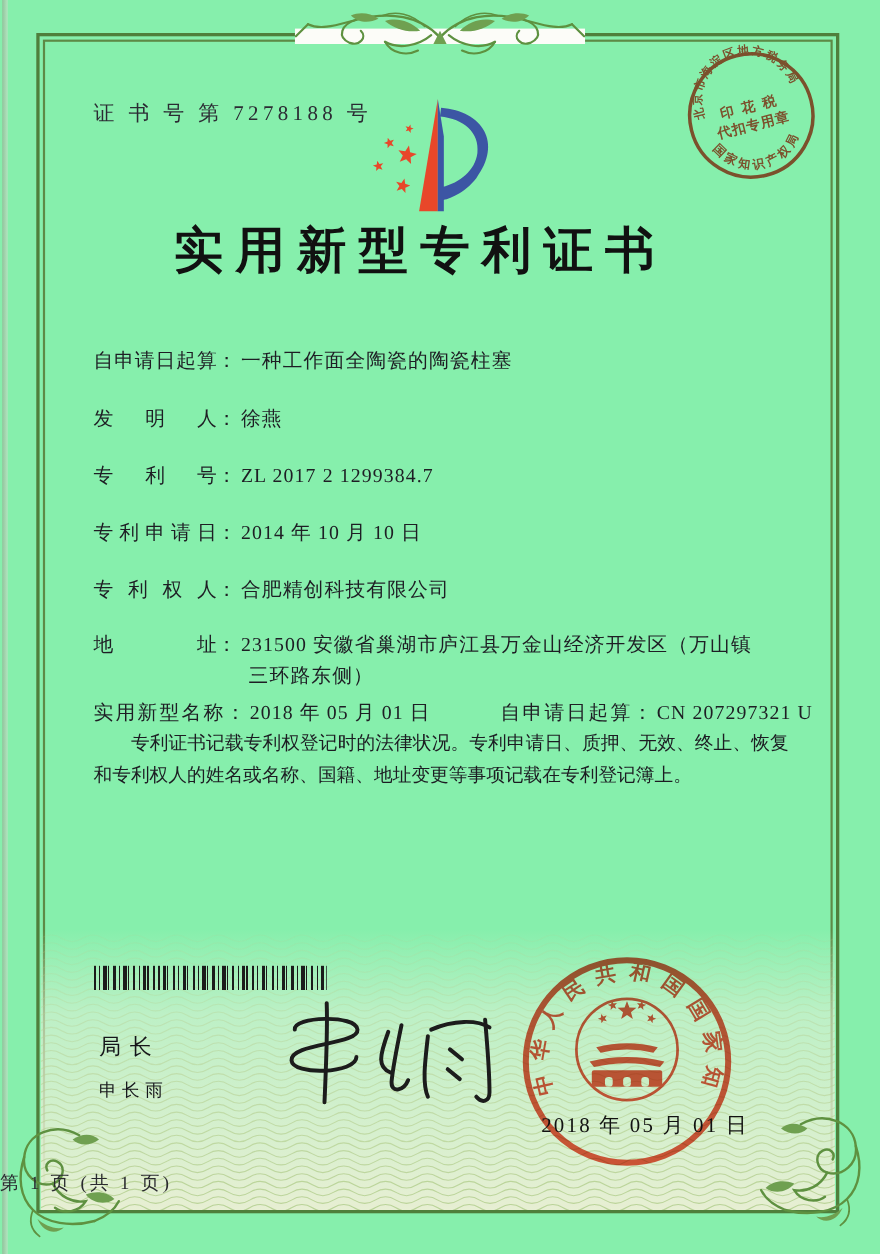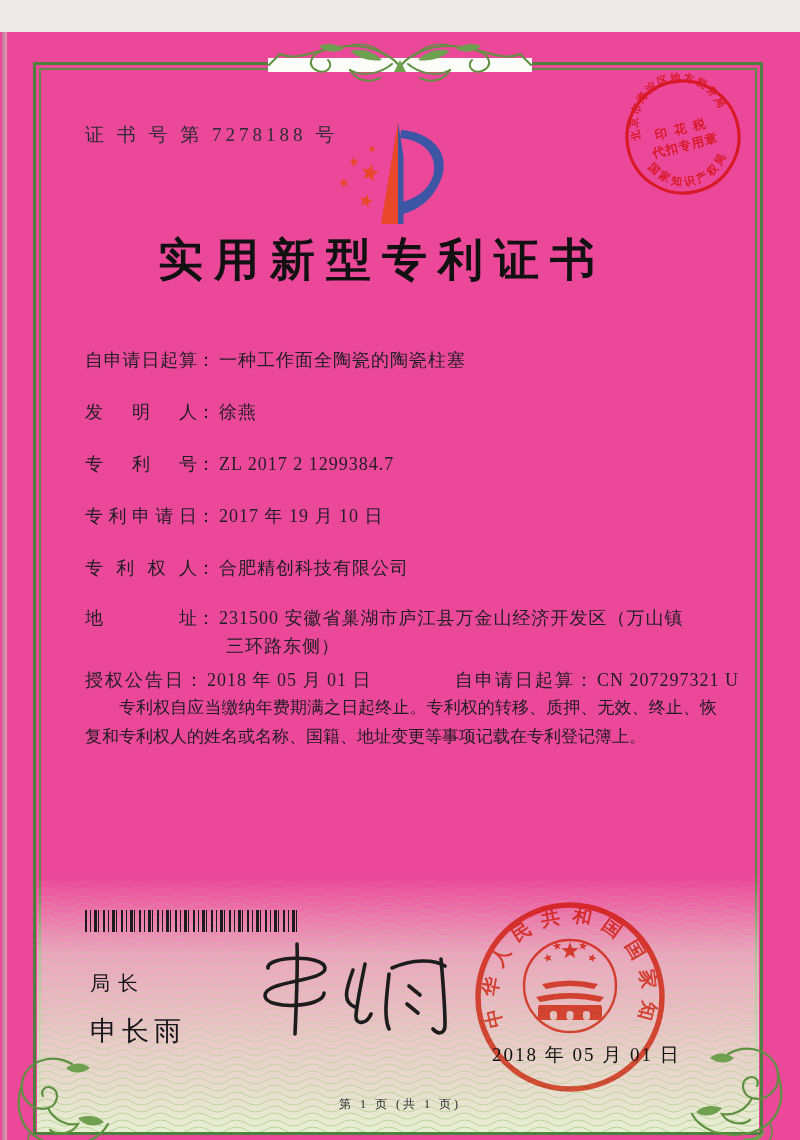--- a/index.html
+++ b/index.html
@@ -2,21 +2,21 @@
 <html><head>
 <meta charset="utf-8">
 <style>
   * { margin:0; padding:0; box-sizing:border-box; }
   html,body { width:800px; height:1140px; }
   body {
     font-family:"Liberation Serif","DejaVu Serif",serif;
     background:#eceae6;
     position:relative; overflow:hidden;
   }
-  .paper { position:absolute; inset:0; background:#ec4899;margin-top:32px; }
+  .paper { position:absolute; inset:0; background:#86efac; }
   .bind-shadow { position:absolute; left:2px; top:0; width:5px; height:1140px;
     background:linear-gradient(90deg,#9aa08f,#d8dcd0); opacity:.55; }
 
   
   .frame { position:absolute; left:33px; top:30px; width:730px; height:1073px;
     border:3px solid #4f7f3c; }
   .frame-inner { position:absolute; inset:3px; border:2px solid #5d8a46; }
 
   
   .strip { position:absolute; left:37px; top:845px; width:722px; height:255px;
@@ -48,34 +48,34 @@
 
   .barcode { position:absolute; left:85px; top:878px; width:212px; height:22px; z-index:3;
     background:repeating-linear-gradient(90deg,
       #1b1b1b 0 2px, transparent 2px 5px,
       #1b1b1b 5px 6px, transparent 6px 9px,
       #1b1b1b 9px 12px, transparent 12px 13px,
       #1b1b1b 13px 14px, transparent 14px 18px); }
 
   .signoff-title { position:absolute; left:90px; top:938px; font-size:20px; color:#15151a;
     letter-spacing:8px; z-index:4; font-family:"Liberation Sans","DejaVu Sans",sans-serif; }
-  .signoff-name { position:absolute; left:90px; top:981px; font-size:27px; color:#15151a;
+  .signoff-name { position:absolute; left:90px; top:981px; font-size:16px; color:#15151a;
     letter-spacing:5px; z-index:4; font-family:"Liberation Sans","DejaVu Sans",sans-serif; }
   .signature { position:absolute; left:212px; top:898px; width:255px; height:125px; z-index:4; }
 
   .seal { position:absolute; left:468px; top:856px; width:204px; height:218px; z-index:5;
     mix-blend-mode:multiply; opacity:.92; }
   .seal-date { position:absolute; left:492px; top:1010px; font-size:19px; color:#111;
     letter-spacing:2px; z-index:6; }
 
   .stamp { position:absolute; left:616px; top:38px; width:134px; height:134px; z-index:3;
     transform:rotate(-14deg); mix-blend-mode:multiply; opacity:.9; }
 
-  .footer-page { position:absolute; left:0; top:1064px; width:800px; text-align:center;
-    font-size:12px; color:#2a2a30; letter-spacing:3px; z-index:3; }
+  .footer-page { position:absolute; left:0; top:1064px; width:800px; 
+    font-size:17px; color:#2a2a30; letter-spacing:3px; z-index:3; }
 
   .ornament-top { position:absolute; left:268px; top:2px; width:264px; height:58px; z-index:2; }
   .corner-orn { position:absolute; width:104px; height:104px; z-index:2; }
   .corner-orn.bl { left:8px; top:1022px; }
   .corner-orn.br { left:688px; top:1012px; transform:scaleX(-1); }
 </style>
 </head>
 <body>
 
 <div class="paper">
@@ -199,39 +199,39 @@
     <div class="frow" style="top:0">
       <span class="flabel">自申请日起算</span><span class="fcolon">：</span><span class="fvalue">一种工作面全陶瓷的陶瓷柱塞</span>
     </div>
     <div class="frow" style="top:52px">
       <span class="flabel">发明人</span><span class="fcolon">：</span><span class="fvalue">徐燕</span>
     </div>
     <div class="frow" style="top:104px">
       <span class="flabel">专利号</span><span class="fcolon">：</span><span class="fvalue">ZL 2017 2 1299384.7</span>
     </div>
     <div class="frow" style="top:156px">
-      <span class="flabel">专利申请日</span><span class="fcolon">：</span><span class="fvalue">2017 年 19 月 10 日</span>
+      <span class="flabel">专利申请日</span><span class="fcolon">：</span><span class="fvalue">2014 年 10 月 10 日</span>
     </div>
     <div class="frow" style="top:208px">
       <span class="flabel">专利权人</span><span class="fcolon">：</span><span class="fvalue">合肥精创科技有限公司</span>
     </div>
     <div class="frow" style="top:258px">
       <span class="flabel">地址</span><span class="fcolon">：</span><span class="fvalue">231500 安徽省巢湖市庐江县万金山经济开发区（万山镇</span>
     </div>
     <div class="addr2" style="top:286px">三环路东侧）</div>
     <div class="frow" style="top:320px">
-      <span style="letter-spacing:2px">授权公告日</span><span class="fcolon">：</span><span class="fvalue">2018 年 05 月 01 日</span>
+      <span style="letter-spacing:2px">实用新型名称</span><span class="fcolon">：</span><span class="fvalue">2018 年 05 月 01 日</span>
       <span class="grant-right">
         <span style="letter-spacing:2px">自申请日起算</span><span class="fcolon">：</span><span class="fvalue">CN 207297321 U</span>
       </span>
     </div>
   </div>
 
   <div class="body-text">
-    <p>专利权自应当缴纳年费期满之日起终止。专利权的转移、质押、无效、终止、恢复和专利权人的姓名或名称、国籍、地址变更等事项记载在专利登记簿上。</p>
+    <p>专利证书记载专利权登记时的法律状况。专利申请日、质押、无效、终止、恢复和专利权人的姓名或名称、国籍、地址变更等事项记载在专利登记簿上。</p>
   </div>
 
   <div class="barcode"></div>
 
   <div class="signoff-title">局长</div>
   <div class="signoff-name">申长雨</div>
 
   <svg class="signature" viewBox="0 0 255 125">
     <g stroke="#1c1c1c" stroke-width="3.6" fill="none" stroke-linecap="round" stroke-linejoin="round">
       <path d="M85 14 C86 40 84 80 83 104"></path>

